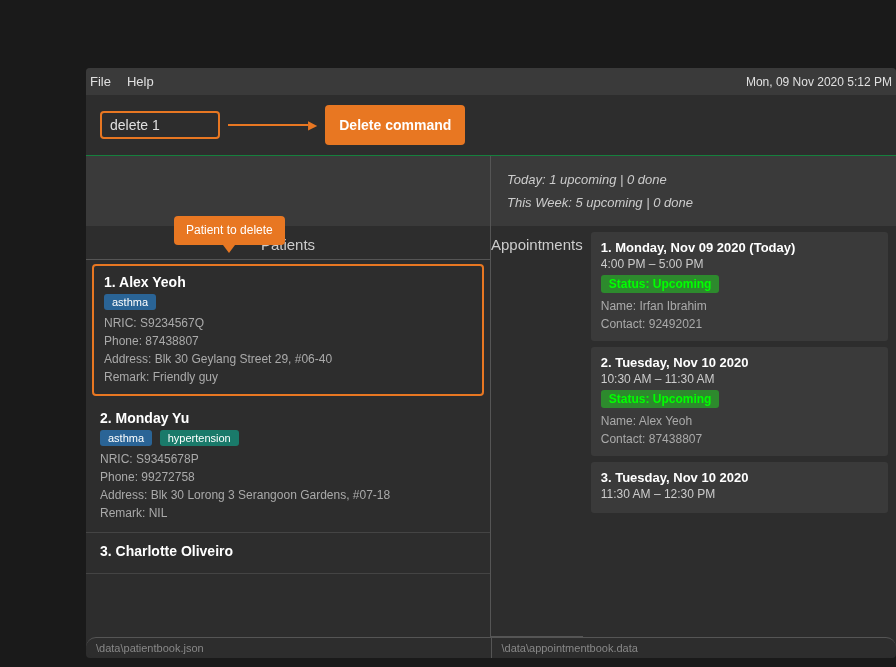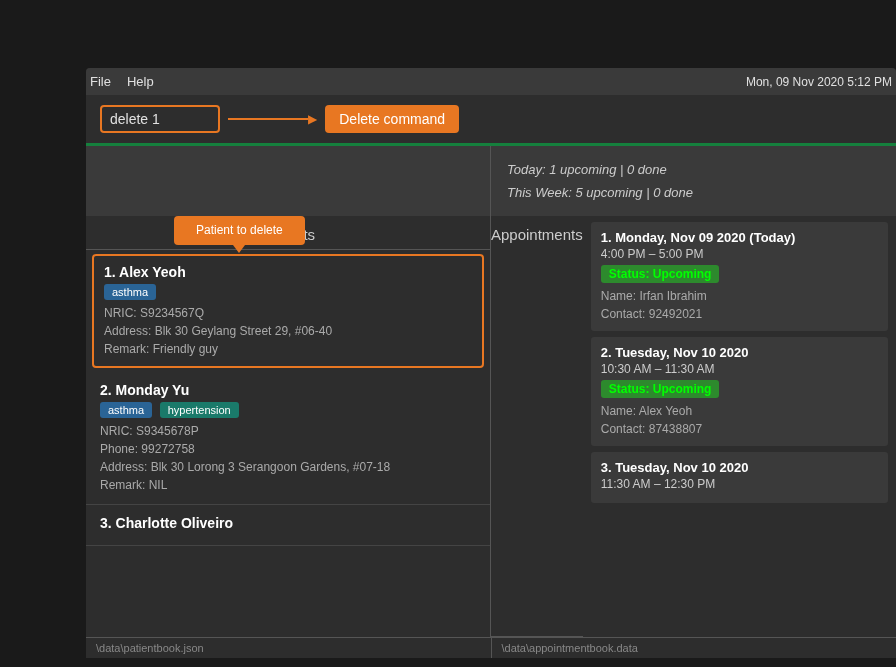--- a/index.html
+++ b/index.html
@@ -43,21 +43,21 @@
       color: #e0e0e0;
     }
     
     .command-bar {
       background: #2d2d2d;
       padding: 10px 14px;
       display: flex;
       align-items: center;
       gap: 8px;
       position: relative;
-      border-bottom: 3px solid #15803d;
+      border-bottom: 1px solid #15803d;
     }
     .command-input-wrapper {
       border: 2px solid #e87722;
       border-radius: 4px;
       padding: 4px 8px;
       background: #2d2d2d;
       min-width: 120px;
     }
     .command-input-wrapper span {
       color: #e0e0e0;
@@ -78,31 +78,31 @@
       margin-right: 0;
     }
     .arrow-line::after {
       content: '▶';
       color: #e87722;
       font-size: 12px;
     }
     .command-label {
       background: #e87722;
       color: white;
-      padding: 6px 14px;
+      padding: 12px 14px;
       border-radius: 4px;
       font-size: 14px;
-      font-weight: 400;
+      font-weight: 700;
     }
     
     .tooltip {
       position: absolute;
       background: #e87722;
       color: white;
-      padding: 6px 22px;
+      padding: 6px 12px;
       border-radius: 4px;
       font-size: 12px;
       text-align: center;
       left: 88px;
       top: 148px;
       z-index: 10;
       line-height: 1.4;
     }
     .tooltip::after {
       content: '';
@@ -217,20 +217,21 @@
     .appt-detail {
       font-size: 12px;
       color: #aaaaaa;
       line-height: 1.5;
     }
     
     .status-bar {
       display: flex;
       background: #2d2d2d;
       border-top: 1px solid #555;
+      border-radius: 10px;
     }
     .status-left {
       flex: 1;
       padding: 4px 10px;
       font-size: 11px;
       color: #888;
       border-right: 1px solid #555;
     }
     .status-right {
       flex: 1;
@@ -312,20 +313,21 @@
 
         <div class="patient-item selected">
           <div class="patient-name">
             <span>1.</span>
             <span>Alex Yeoh</span>
           </div>
           <div>
             <span class="tag tag-blue">asthma</span>
           </div>
           <div class="patient-detail">NRIC: S9234567Q</div>
+          <div class="patient-detail">Phone: 87438807</div>
           <div class="patient-detail">Address: Blk 30 Geylang Street 29, #06-40</div>
           <div class="patient-detail">Remark: Friendly guy</div>
         </div>
 
         <div class="patient-item normal">
           <div class="patient-name">
             <span>2.</span>
             <span>Monday Yu</span>
           </div>
           <div>

